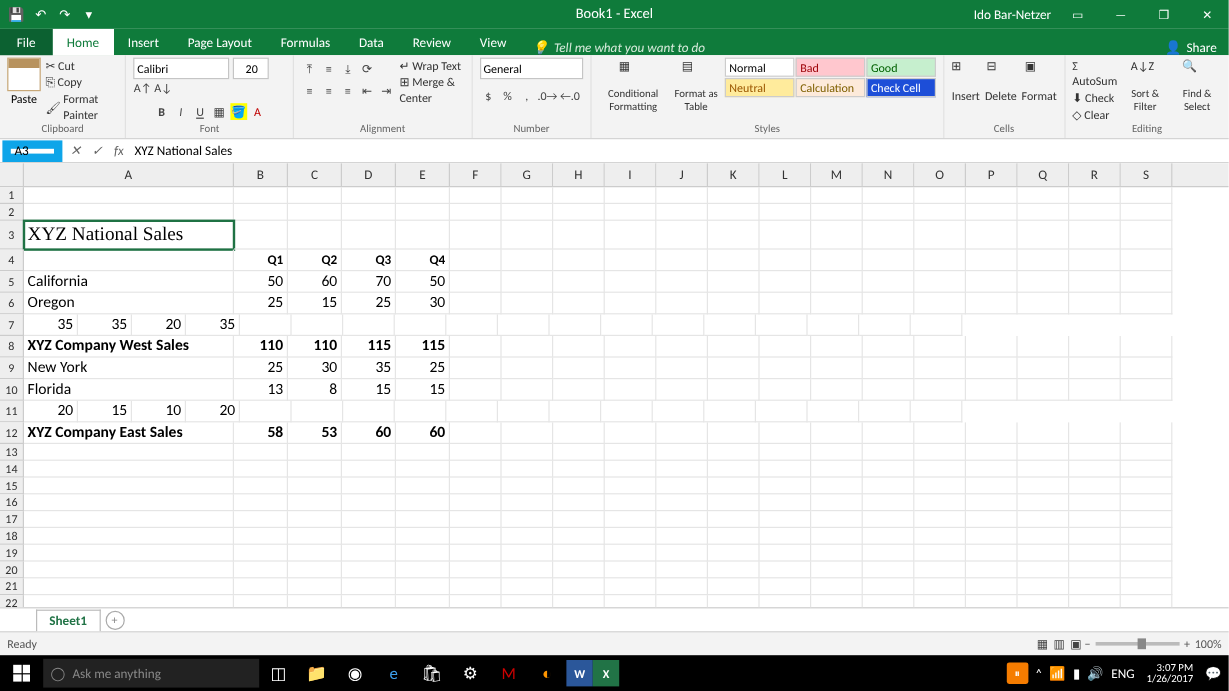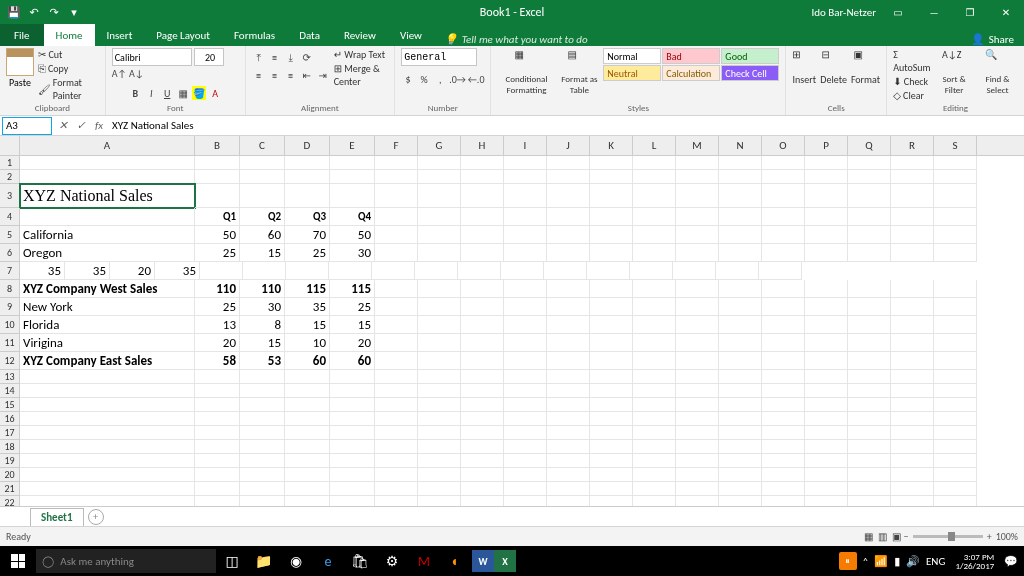--- a/index.html
+++ b/index.html
@@ -33,27 +33,27 @@
 .font-sel { width: 80px; height:18px; border:1px solid #c5c5c5; font-size:10px; padding-left:2px; background:#fff; display:inline-flex; align-items:center; }
 .size-sel { width: 30px; height:18px; border:1px solid #c5c5c5; font-size:10px; padding-left:2px; background:#fff; display:inline-flex; align-items:center; justify-content:center;}
 .btnrow { display:flex; gap:2px; margin-top:2px; }
 .minibtn { min-width:14px; height:14px; font-size:10px; display:inline-flex; align-items:center; justify-content:center; color:#444;}
 .style-cell { width:58px; height:16px; border:1px solid #ccc; font-size:10px; display:flex; align-items:center; padding-left:3px; }
 .normal-cell { background:#fff; }
 .bad-cell { background:#ffc7ce; color:#9c0006;}
 .good-cell { background:#c6efce; color:#006100;}
 .neutral-cell { background:#ffeb9c; color:#9c5700;}
 .calc-cell { background:#fdeada; color:#7f6000;}
-.check-cell { background:#8b5cf6; color:#fff;}
+.check-cell { background:#1d4ed8; color:#fff;}
 .vert { display:flex; flex-direction:column; gap:1px; font-size:10px; color:#333;}
 .big-icon { width:24px; height:24px; }
 
 
 .formula-bar { height: 20px; border-bottom: 1px solid #d4d4d4; display: flex; align-items: center; font-size: 11px; }
-.name-box { width: 50px; height: 18px; border: 1px solid #0ea5e9; padding-left: 3px; display: flex; align-items: center; margin: 0 2px; }
+.name-box { width: 50px; height: 18px; border: 7px solid #0ea5e9; padding-left: 3px; display: flex; align-items: center; margin: 0 2px; }
 .fx-area { flex: 1; display:flex; align-items:center; }
 .fx-btn { width:18px; display:flex; align-items:center; justify-content:center; color:#666; font-style:italic; }
 .formula-input { padding-left:4px; }
 
 
 .sheet { position: relative; height: calc(576px - 24px - 22px - 70px - 20px - 20px - 20px - 30px); overflow:hidden; font-family: Calibri, sans-serif; }
 .col-headers { display:flex; height:20px; background:#eee; border-bottom:1px solid #ccc; font-size:11px; }
 .corner { width:20px; background:#eee; border-right:1px solid #ccc; }
 .ch { border-right:1px solid #ccc; display:flex; align-items:center; justify-content:center; color:#333; background:#eee;}
 .rows { position:relative; }
@@ -200,21 +200,21 @@
       <div class="vert">
         <span>↵ <span>Wrap Text</span></span>
         <span>⊞ <span>Merge &amp; Center</span></span>
       </div>
     </div>
     <div class="group-label">Alignment</div>
   </div>
 
   <div class="group">
     <div class="group-body" style="flex-direction:column; align-items:flex-start;">
-      <span class="font-sel" style="width:76px;font-family:Liberation Mono, monospace;">General</span>
+      <span class="font-sel" style="width:86px;">General</span>
       <div class="btnrow">
         <span class="minibtn">$</span>
         <span class="minibtn">%</span>
         <span class="minibtn">,</span>
         <span class="minibtn">.0→</span>
         <span class="minibtn">←.0</span>
       </div>
     </div>
     <div class="group-label">Number</div>
   </div>
@@ -527,21 +527,20 @@
         <div class="cell" style="width: 43px; height: 18px;"></div>
         <div class="cell" style="width: 43px; height: 18px;"></div>
         <div class="cell" style="width: 43px; height: 18px;"></div>
         <div class="cell" style="width: 43px; height: 18px;"></div>
         <div class="cell" style="width: 43px; height: 18px;"></div>
         <div class="cell" style="width: 43px; height: 18px;"></div>
         <div class="cell" style="width: 43px; height: 18px;"></div>
       </div>
       <div class="row" style="height: 18px;">
         <div class="rh" style="height: 18px;">11</div>
-        <div class="cell" style="width: 175px; height: 18px; font-size: 13px;">Virigina</div>
         <div class="cell right" style="width: 45px; height: 18px; font-size: 13px;">20</div>
         <div class="cell right" style="width: 45px; height: 18px; font-size: 13px;">15</div>
         <div class="cell right" style="width: 45px; height: 18px; font-size: 13px;">10</div>
         <div class="cell right" style="width: 45px; height: 18px; font-size: 13px;">20</div>
         <div class="cell" style="width: 43px; height: 18px;"></div>
         <div class="cell" style="width: 43px; height: 18px;"></div>
         <div class="cell" style="width: 43px; height: 18px;"></div>
         <div class="cell" style="width: 43px; height: 18px;"></div>
         <div class="cell" style="width: 43px; height: 18px;"></div>
         <div class="cell" style="width: 43px; height: 18px;"></div>

